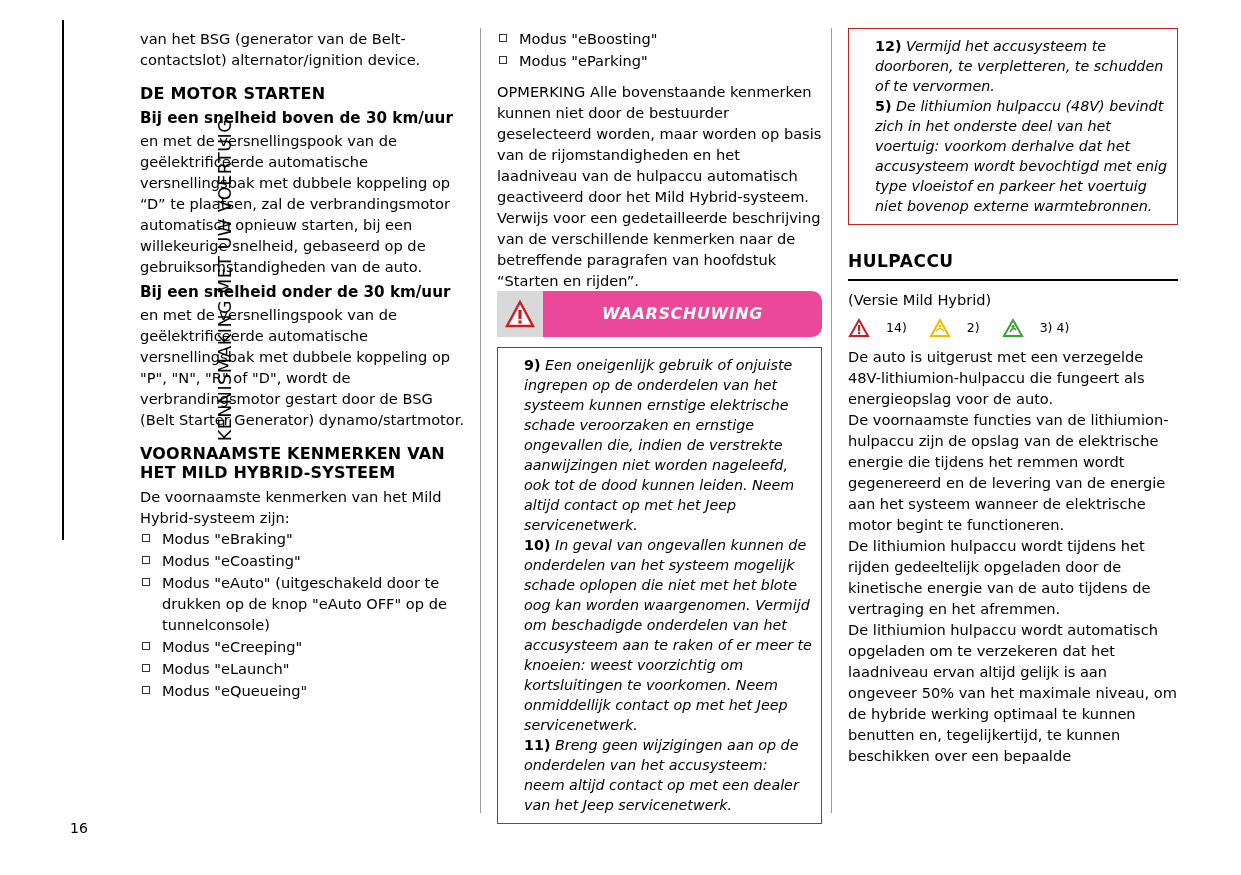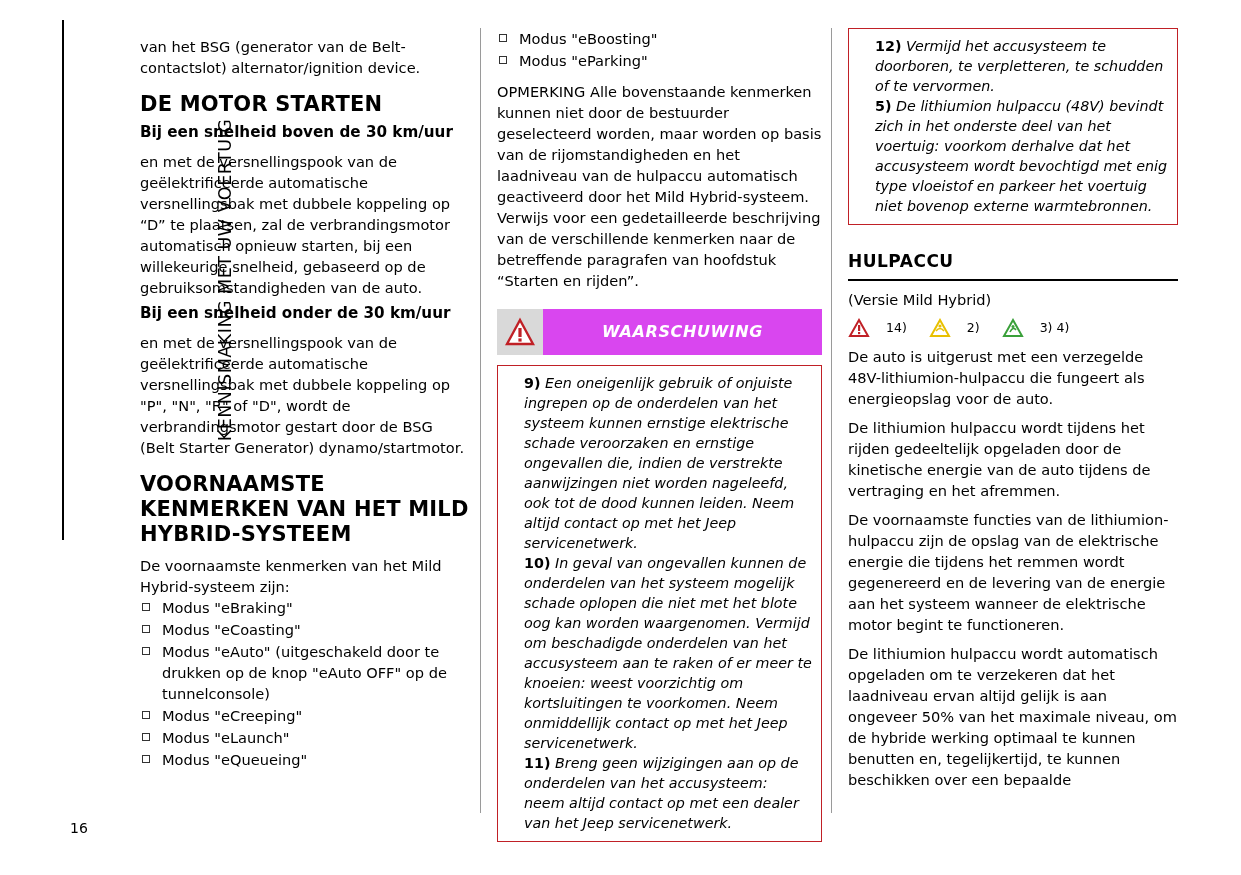--- a/index.html
+++ b/index.html
@@ -56,26 +56,26 @@
 
   .col-sep {
     position: absolute;
     top: 28px;
     width: 1px;
     background: #9a9a9a;
   }
   .sep-1 { left: 480px; height: 785px; }
   .sep-2 { left: 831px; height: 785px; }
 
-  p { margin: 8px 0 0 0; }
+  p { margin: 0 0 0 0; }
 
   .para { margin-bottom: 0px; }
 
   h2.section-title {
-    font-size: 21px;
+    font-size: 16px;
     font-weight: bold;
     margin: 14px 0 4px 0;
     line-height: 1.2;
     letter-spacing: 0.2px;
   }
   h3.sub-title {
     font-size: 15.2px;
     font-weight: bold;
     margin: 6px 0 1px 0;
     line-height: 1.3;
@@ -93,26 +93,26 @@
     left: 2px;
     top: 6px;
     width: 8px;
     height: 8px;
     border: 1.3px solid #333;
     background: #fff;
   }
 
   
   .warning-banner {
-    margin-top: 18px;
     margin-bottom: 10px;
     display: flex;
     align-items: stretch;
     height: 46px;
-    background: #d946ef;
+    background: #ec4899;
+    border-radius: 10px;
   }
   .warning-banner .icon-box {
     width: 46px;
     background: #d9d9d9;
     display: flex;
     align-items: center;
     justify-content: center;
   }
   .warning-banner .wtext {
     flex: 1;
@@ -258,19 +258,19 @@
       <span class="ref">2)</span>
       <svg width="22" height="20" viewBox="0 0 22 20">
         <polygon points="11,2 20,18 2,18" fill="#ffffff" stroke="#3aa03a" stroke-width="2"></polygon>
         <path d="M8 14 q3 -6 6 -2" fill="none" stroke="#3aa03a" stroke-width="1.6"></path>
         <circle cx="11" cy="8.5" r="1.5" fill="#3aa03a"></circle>
       </svg>
       <span class="ref">3) 4)</span>
     </div>
 
     <p class="para">De auto is uitgerust met een verzegelde 48V-lithiumion-hulpaccu die fungeert als energieopslag voor de auto.</p>
+    <p class="para">De voornaamste functies van de lithiumion-hulpaccu zijn de opslag van de elektrische energie die tijdens het remmen wordt gegenereerd en de levering van de energie aan het systeem wanneer de elektrische motor begint te functioneren.</p>
     <p class="para">De lithiumion hulpaccu wordt tijdens het rijden gedeeltelijk opgeladen door de kinetische energie van de auto tijdens de vertraging en het afremmen.</p>
-    <p class="para">De voornaamste functies van de lithiumion-hulpaccu zijn de opslag van de elektrische energie die tijdens het remmen wordt gegenereerd en de levering van de energie aan het systeem wanneer de elektrische motor begint te functioneren.</p>
     <p class="para">De lithiumion hulpaccu wordt automatisch opgeladen om te verzekeren dat het laadniveau ervan altijd gelijk is aan ongeveer 50% van het maximale niveau, om de hybride werking optimaal te kunnen benutten en, tegelijkertijd, te kunnen beschikken over een bepaalde</p>
   </div>
 
   <div class="page-number">16</div>
 </div>
 
 </body></html>

